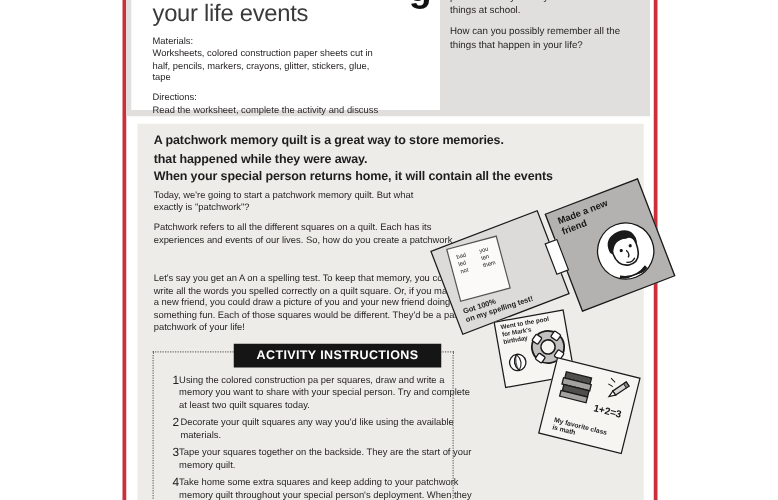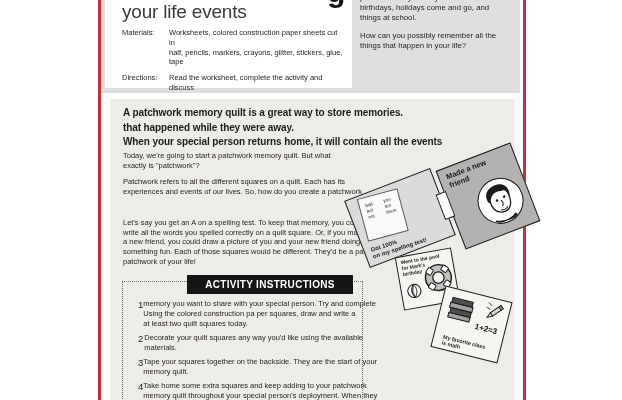--- a/index.html
+++ b/index.html
@@ -14,21 +14,21 @@
   .rule-left { left:98px; } .rule-right { left:523px; }
 
   
   .top-band { position:absolute; left:101px; top:0; width:419px; height:93px;
     background:#e0dfdd; overflow:hidden; }
 
   .header-box { position:absolute; left:4px; top:0; width:247px; height:88px; background:#ffffff; }
   .title-frag { position:absolute; left:222px; top:-25px; font-size:30px; font-weight:700; color:#111; }
   .subtitle { position:absolute; left:17px; top:1px; font-size:19px; font-weight:400; color:#3a3a3a; letter-spacing:-0.2px; }
   .meta { position:absolute; left:17px; top:28px; width:222px; }
-  .meta-row { display:flex; margin-bottom:6px; }
+  .meta-row { display:flex; margin-bottom:6px;flex-direction:column; }
   .meta-label { width:47px; font-size:7.5px; line-height:9.8px; }
   .meta-value { flex:1; font-size:7.5px; line-height:9.8px; }
 
   .note { position:absolute; left:259px; top:-7px; width:158px; font-size:7.8px; line-height:10.2px; }
   .note .gap { height:7px; }
 
   
   .main-box { position:absolute; left:110px; top:99px; width:405px; height:301px; background:#edece8; }
   .intro { position:absolute; left:13px; top:7px; font-size:10px; font-weight:700;
     line-height:14.5px; color:#1d1d1d; letter-spacing:-0.1px; white-space:nowrap; }
@@ -98,21 +98,20 @@
           <div class="meta-label">Directions:</div>
           <div class="meta-value">
             <div>Read the worksheet, complete the activity and discuss</div>
             <div>with the Group.</div>
           </div>
         </div>
       </div>
     </div>
     <div class="note">
       <div>person is away. Family members have</div>
-      <div>birthdays, holidays come and go, and</div>
       <div>things at school.</div>
       <div class="gap"></div>
       <div>How can you possibly remember all the</div>
       <div>things that happen in your life?</div>
     </div>
   </div>
 
   <div class="main-box">
     <div class="intro">
       <div>A patchwork memory quilt is a great way to store memories.</div>
@@ -135,22 +134,22 @@
       <div>patchwork of your life!</div>
     </div>
 
     <div class="activity-border"></div>
     <div class="activity-bar">ACTIVITY INSTRUCTIONS</div>
 
     <div class="steps">
       <div class="step">
         <div class="step-num">1</div>
         <div class="step-text">
+          <div>Using the colored construction pa per squares, draw and write a</div>
           <div>memory you want to share with your special person. Try and complete</div>
-          <div>Using the colored construction pa per squares, draw and write a</div>
           <div>at least two quilt squares today.</div>
         </div>
       </div>
       <div class="step">
         <div class="step-num">2</div>
         <div class="step-text">
           <div>Decorate your quilt squares any way you'd like using the available</div>
           <div>materials.</div>
         </div>
       </div>

